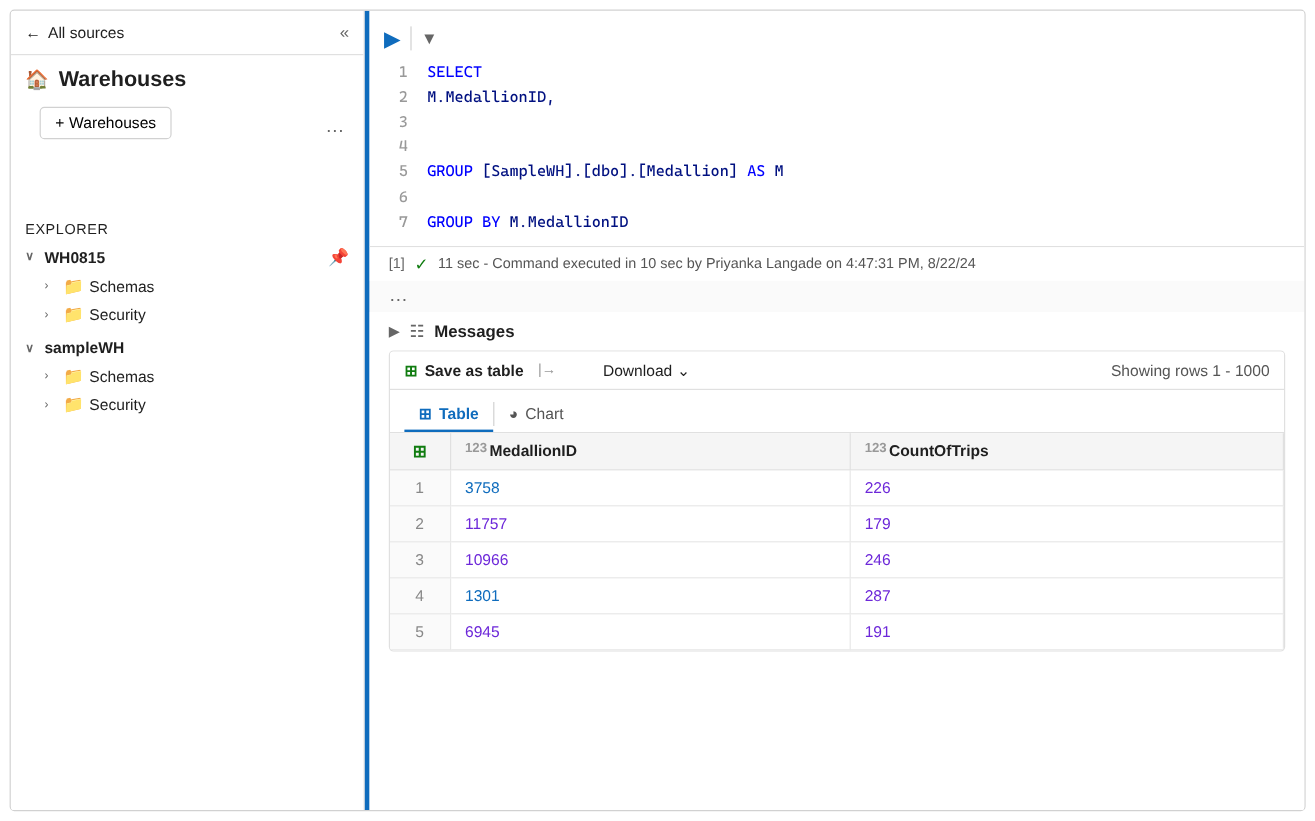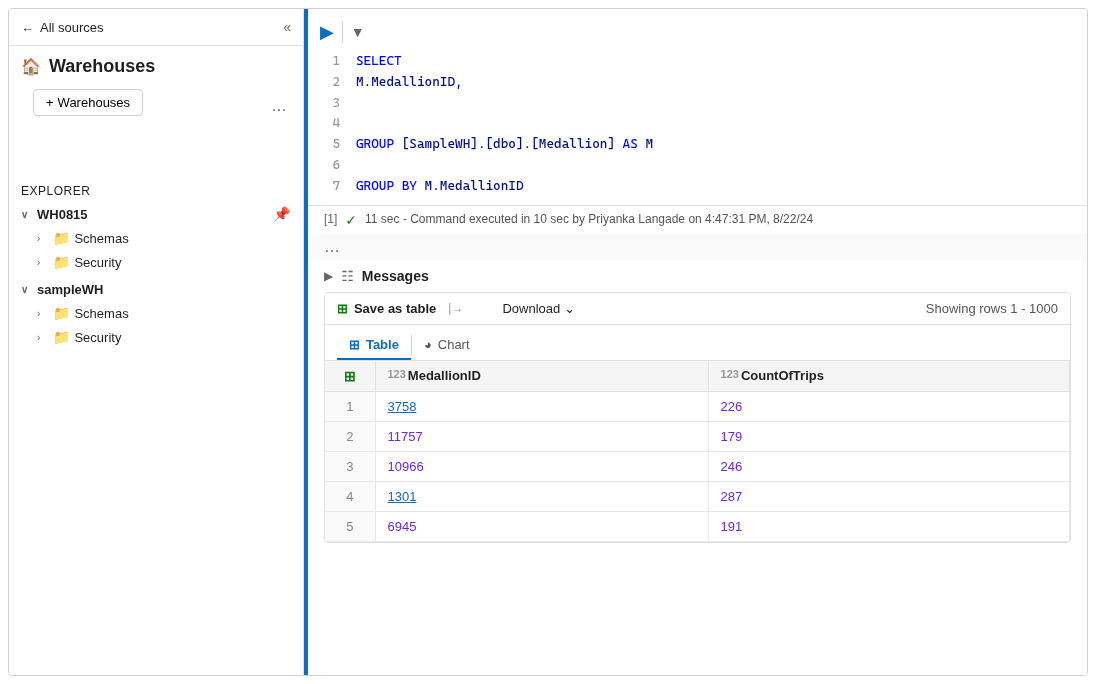--- a/index.html
+++ b/index.html
@@ -336,21 +336,20 @@
       border-right: 1px solid #e8e8e8;
       color: #6d28d9;
     }
     .data-table td:first-child {
       text-align: center;
       color: #888;
       background: #fafafa;
     }
     .data-table td.link-val {
       color: #0f6cbd;
-      text-decoration: underline;
     }
     .col-header-inner {
       display: flex;
       align-items: flex-start;
       gap: 2px;
     }
     .grid-icon {
       color: #107c10;
       font-size: 14px;
     }

